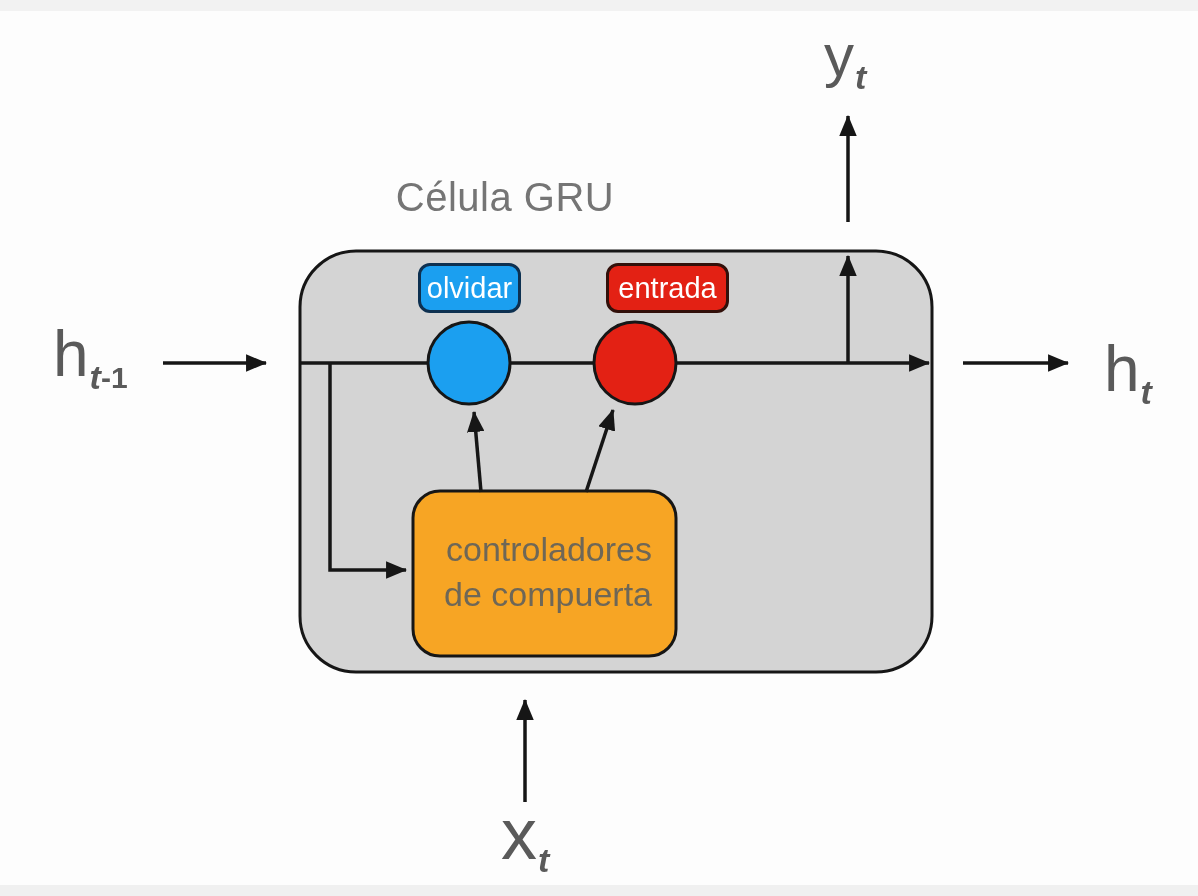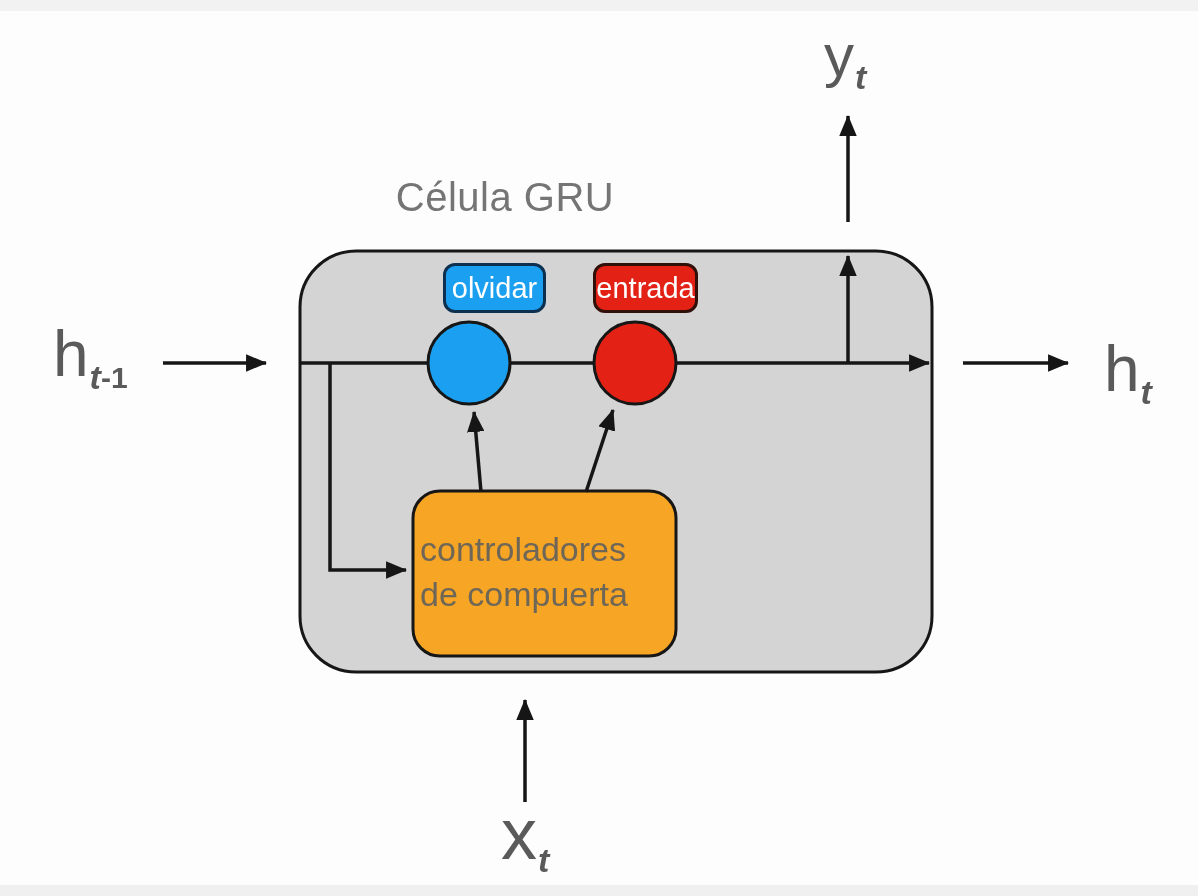--- a/index.html
+++ b/index.html
@@ -47,41 +47,40 @@
     box-sizing: border-box;
     height: 50px;
     top: 263px;
     border-radius: 12px;
     border: 3px solid #111;
     display: flex;
     align-items: center;
     justify-content: center;
     font-size: 29px;
     color: var(--gate_text, #ffffff);
-    margin-left: 25px;
   }
   .pill-forget {
     left: 418px;
     width: 103px;
     background: var(--forget_gate, #1b9ff0);
     border-color: var(--forget_gate_border, #0d3050);
   }
   .pill-input {
-    left: 568px;
-    width: 105px;
+    left: 606px;
+    width: 123px;
     background: var(--input_gate, #e32114);
     border-color: var(--input_gate_border, #32100a);
   }
 
   .controller-text {
     position: absolute;
-    left: 420px;
+    left: 389px;
     top: 527px;
     width: 263px;
-    text-align: left;
+    text-align: right;
     font-size: 34px;
     line-height: 45px;
     color: var(--controller_text, #6e6757);
   }
 
   .io-label {
     position: absolute;
     color: var(--io_text, #5a5a5a);
     font-size: 64px;
     line-height: 1;

